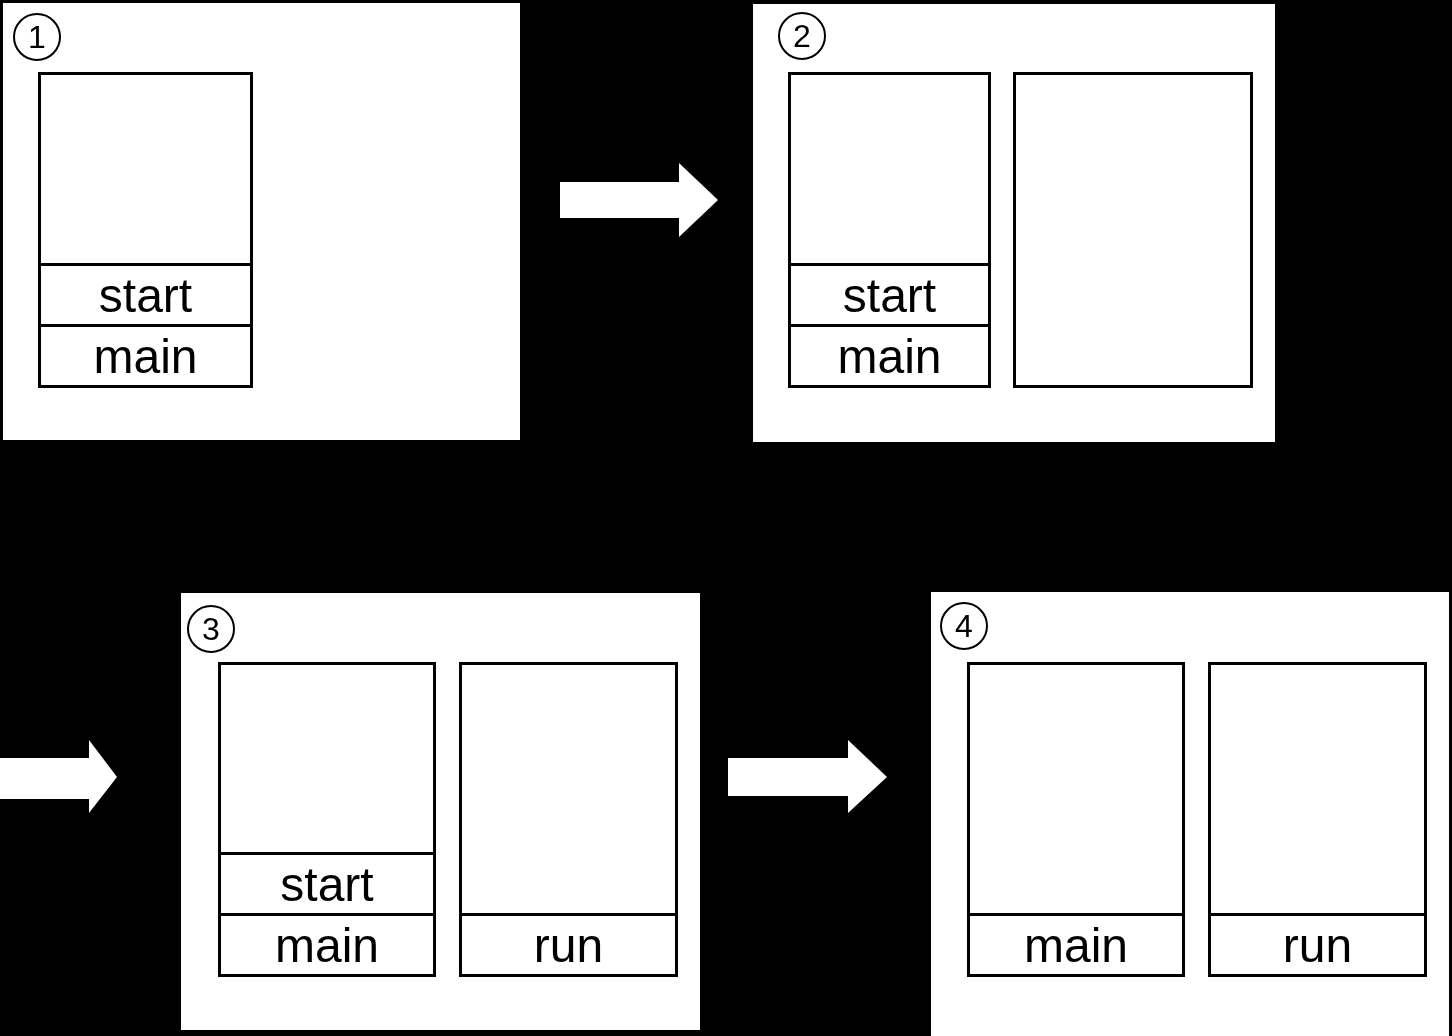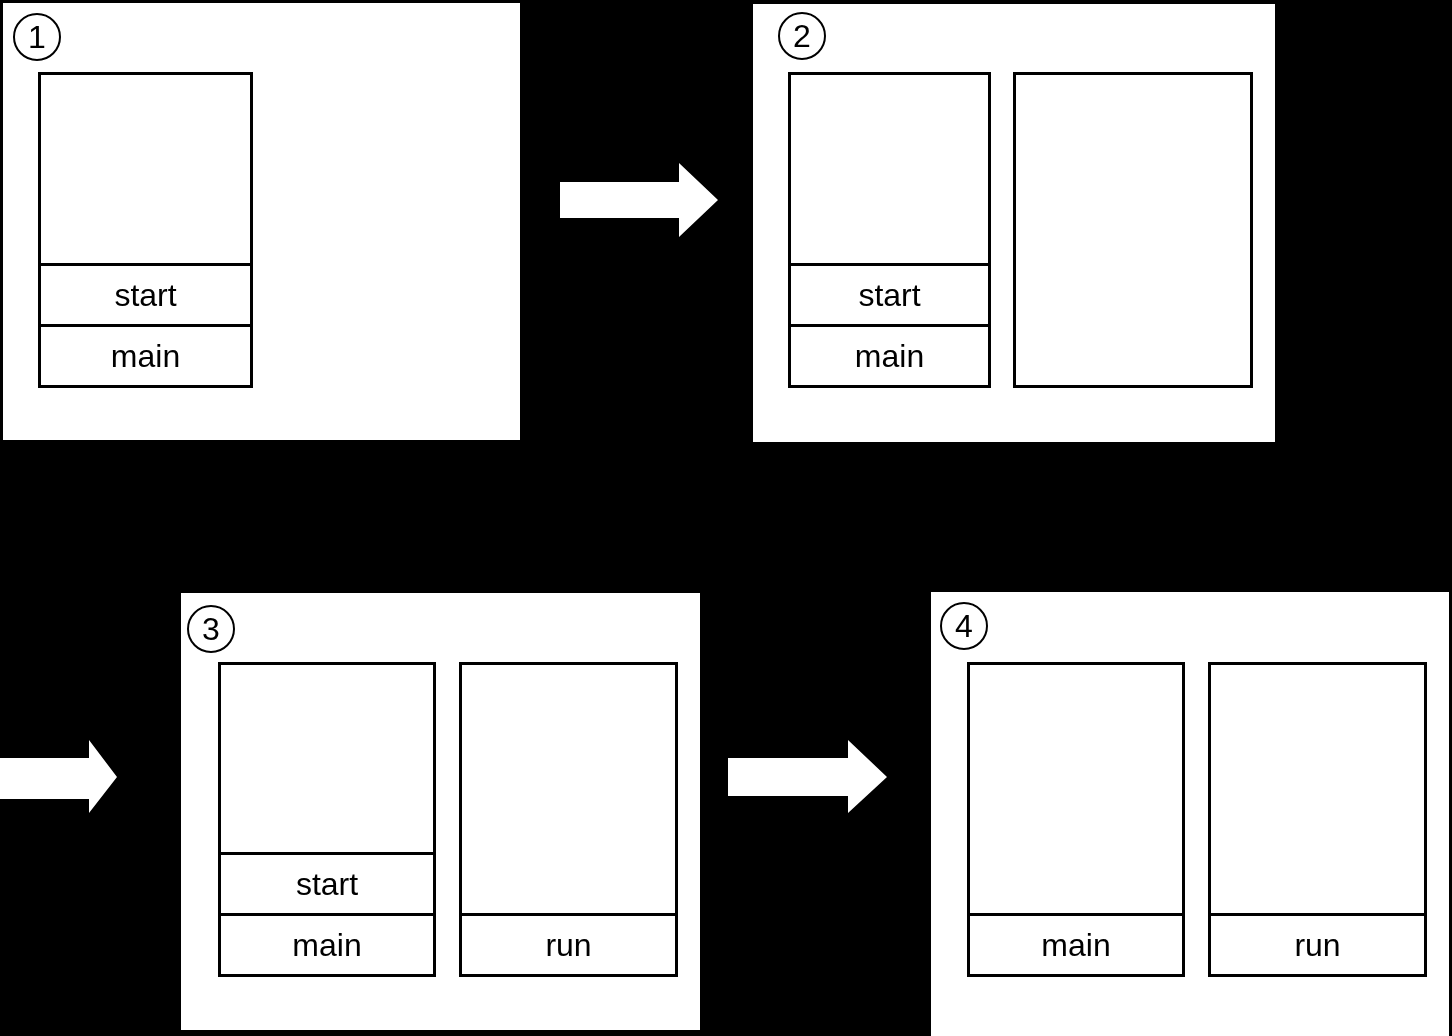--- a/index.html
+++ b/index.html
@@ -29,21 +29,21 @@
     display: flex;
     flex-direction: column;
   }
   .stack-spacer { flex: 1 1 auto; }
   .frame {
     flex: 0 0 auto;
     height: 61px;
     box-sizing: border-box;
     border-top: 3px solid #000;
     display: flex; align-items: center; justify-content: center;
-    font-size: 32px; color: #000;
+    font-size: 48px; color: #000;
   }
   .arrows-overlay {
     position: absolute; left: 0; top: 0;
     width: 1452px; height: 1036px;
     pointer-events: none;
   }
 </style>
 </head>
 <body>
 

